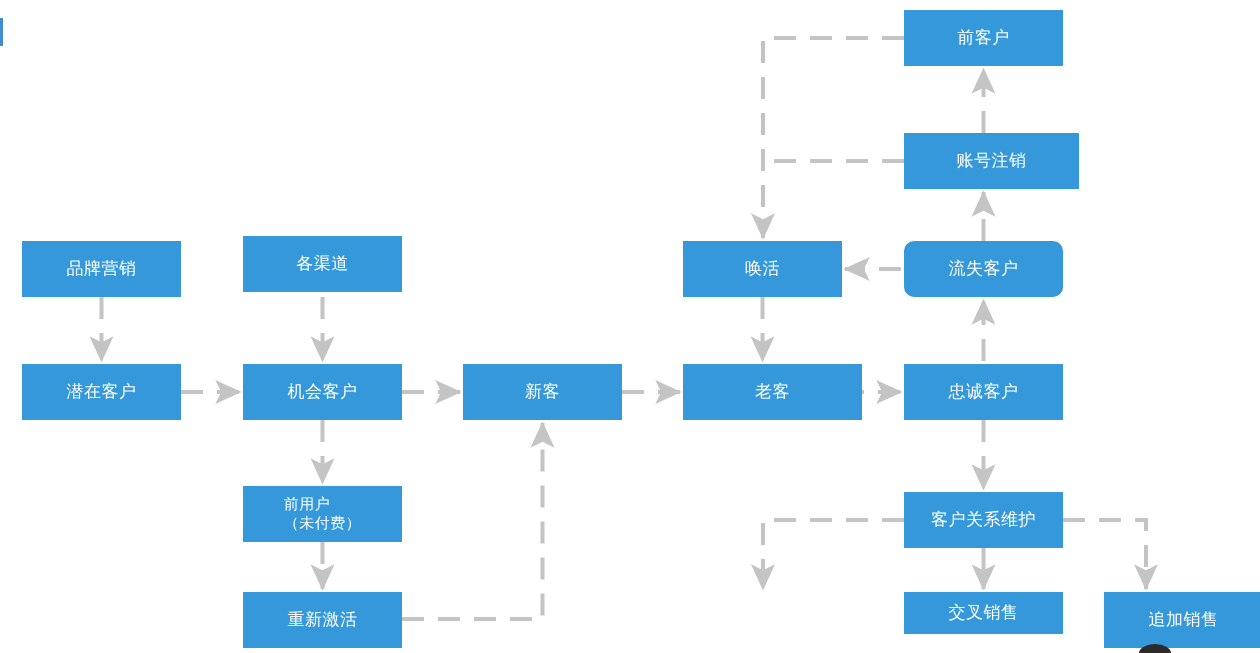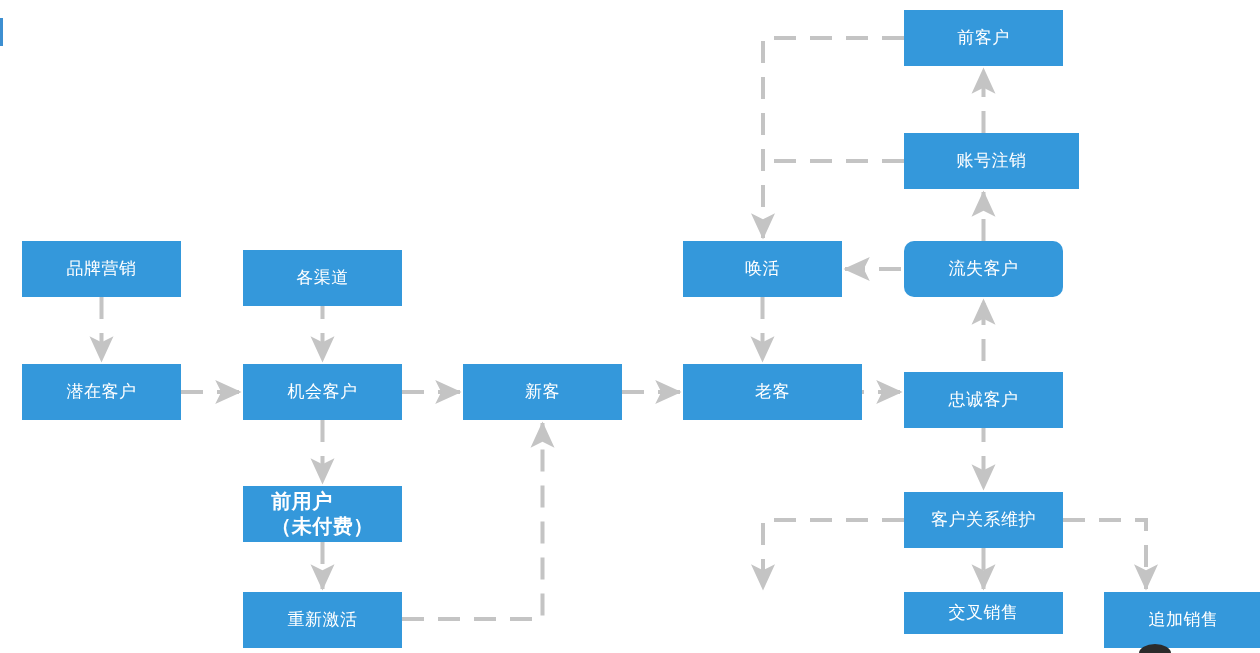--- a/index.html
+++ b/index.html
@@ -18,21 +18,21 @@
     display:flex;
     align-items:center;
     justify-content:center;
     text-align:left;
     font-size:17px;
     line-height:1.35;
     letter-spacing:.5px;
     box-sizing:border-box;
     z-index:2;
   }
-  .node.two-line{font-size:20px;line-height:1.25;font-weight:bold;}
+  .node.two-line{font-size:15px;line-height:1.25;}
   .left-sliver{
     position:absolute;left:0;top:18px;width:3px;height:28px;
     background:#3d8fd1;z-index:2;
   }
   .corner-dot{
     position:absolute;left:1139px;top:644px;
     width:32px;height:18px;border-radius:50%;
     background:#2b2b2b;z-index:3;
   }
 </style>
@@ -88,31 +88,31 @@
       <path d="M1063,520 L1146,520 L1146,589"></path>
     </g>
 
     <path d="M983.5,420 L983.5,489" fill="none" stroke="#c4c4c4" stroke-width="4" stroke-dasharray="22 14" marker-end="url(#ah)"></path>
 
     <path d="M904,161 L765,161" fill="none" stroke="#c4c4c4" stroke-width="4" stroke-dasharray="22 14"></path>
   </svg>
 
   <div class="node" style="left:22px;top:241px;width:159px;height:56px;">品牌营销</div>
 
-  <div class="node" style="left:243px;top:250px;width:159px;height:56px;">各渠道</div>
+  <div class="node" style="left:243px;top:236px;width:159px;height:56px;">各渠道</div>
 
   <div class="node" style="left:22px;top:364px;width:159px;height:56px;">潜在客户</div>
 
   <div class="node" style="left:463px;top:364px;width:159px;height:56px;">新客</div>
 
   <div class="node" style="left:243px;top:364px;width:159px;height:56px;">机会客户</div>
 
   <div class="node" style="left:683px;top:364px;width:179px;height:56px;">老客</div>
 
-  <div class="node" style="left:904px;top:364px;width:159px;height:56px;margin-top:8px;">忠诚客户</div>
+  <div class="node" style="left:904px;top:364px;width:159px;height:56px;">忠诚客户</div>
 
   <div class="node two-line" style="left:243px;top:486px;width:159px;height:56px;white-space:pre-line;">前用户
 （未付费）</div>
 
   <div class="node" style="left:243px;top:592px;width:159px;height:56px;">重新激活</div>
 
   <div class="node" style="left:683px;top:241px;width:159px;height:56px;">唤活</div>
 
   <div class="node" style="left:904px;top:241px;width:159px;height:56px;border-radius:10px;">流失客户</div>
 

